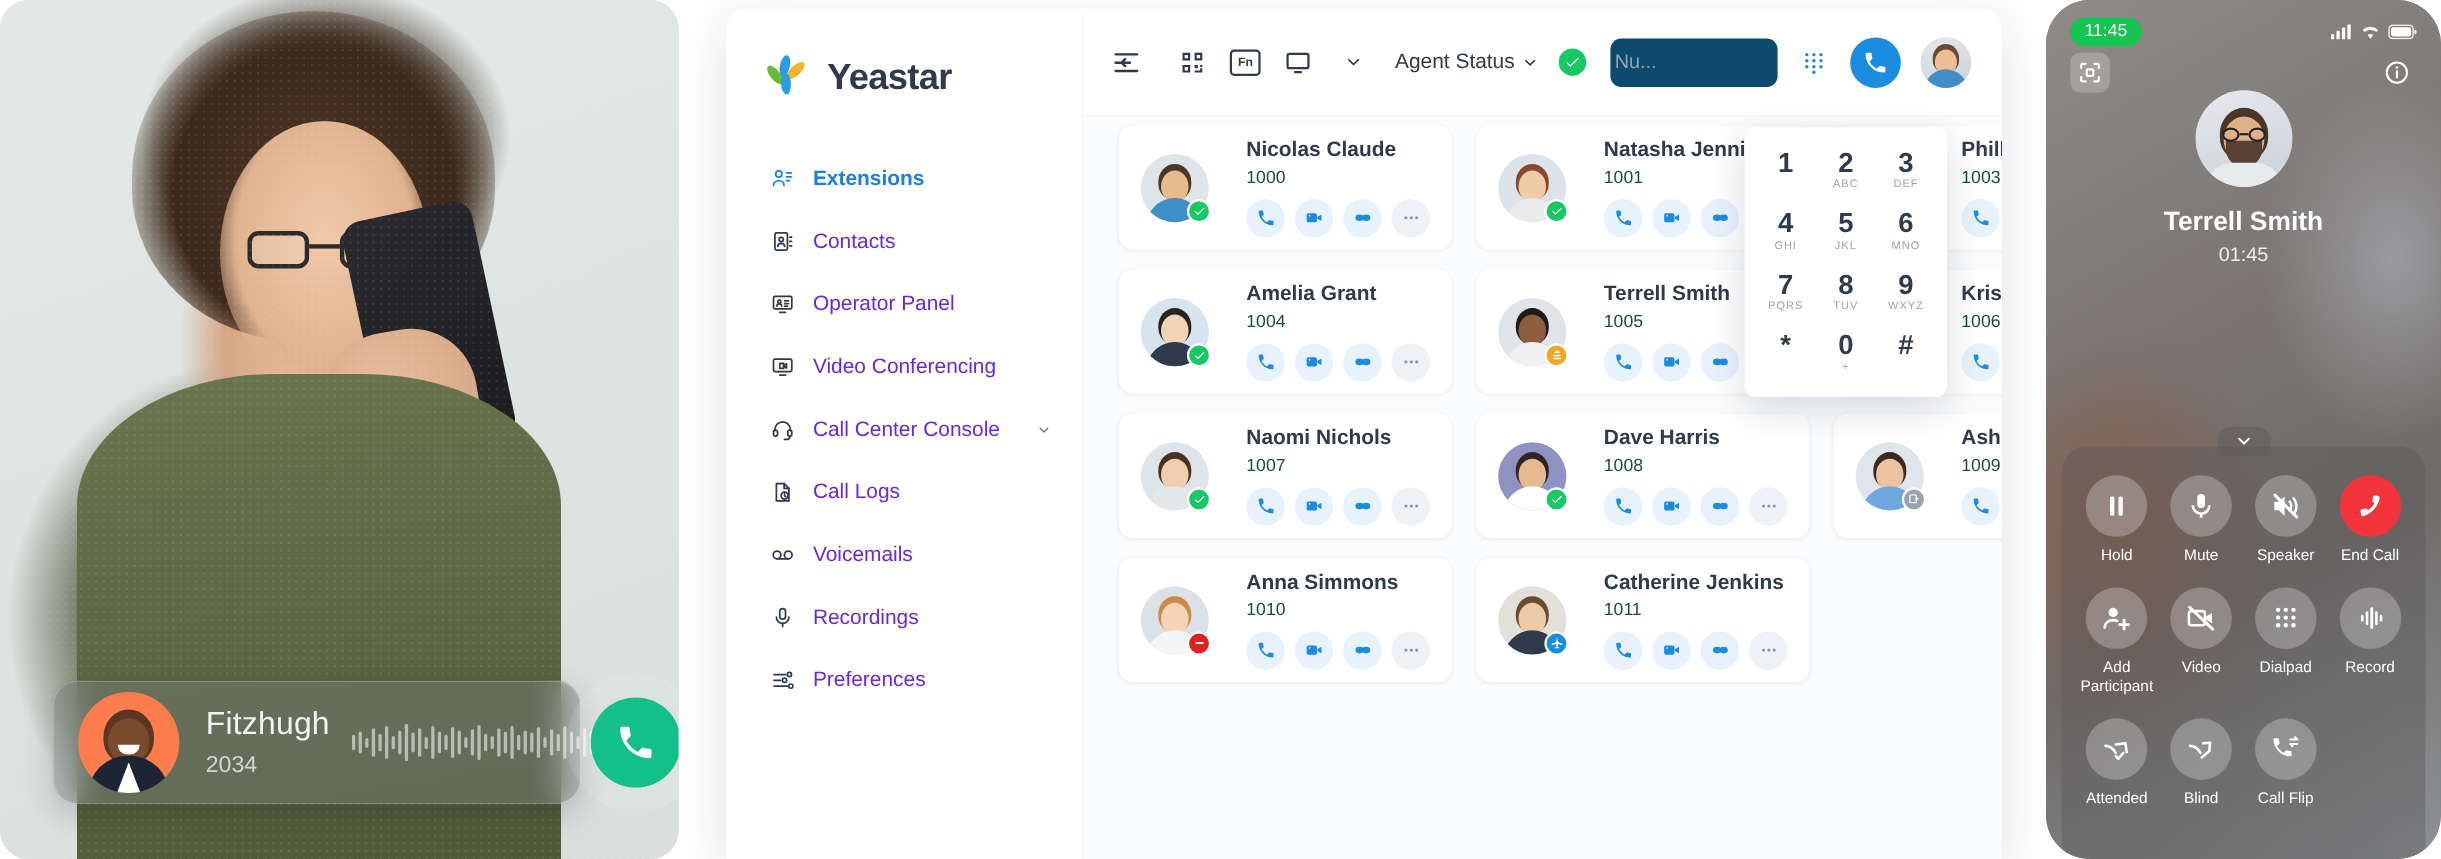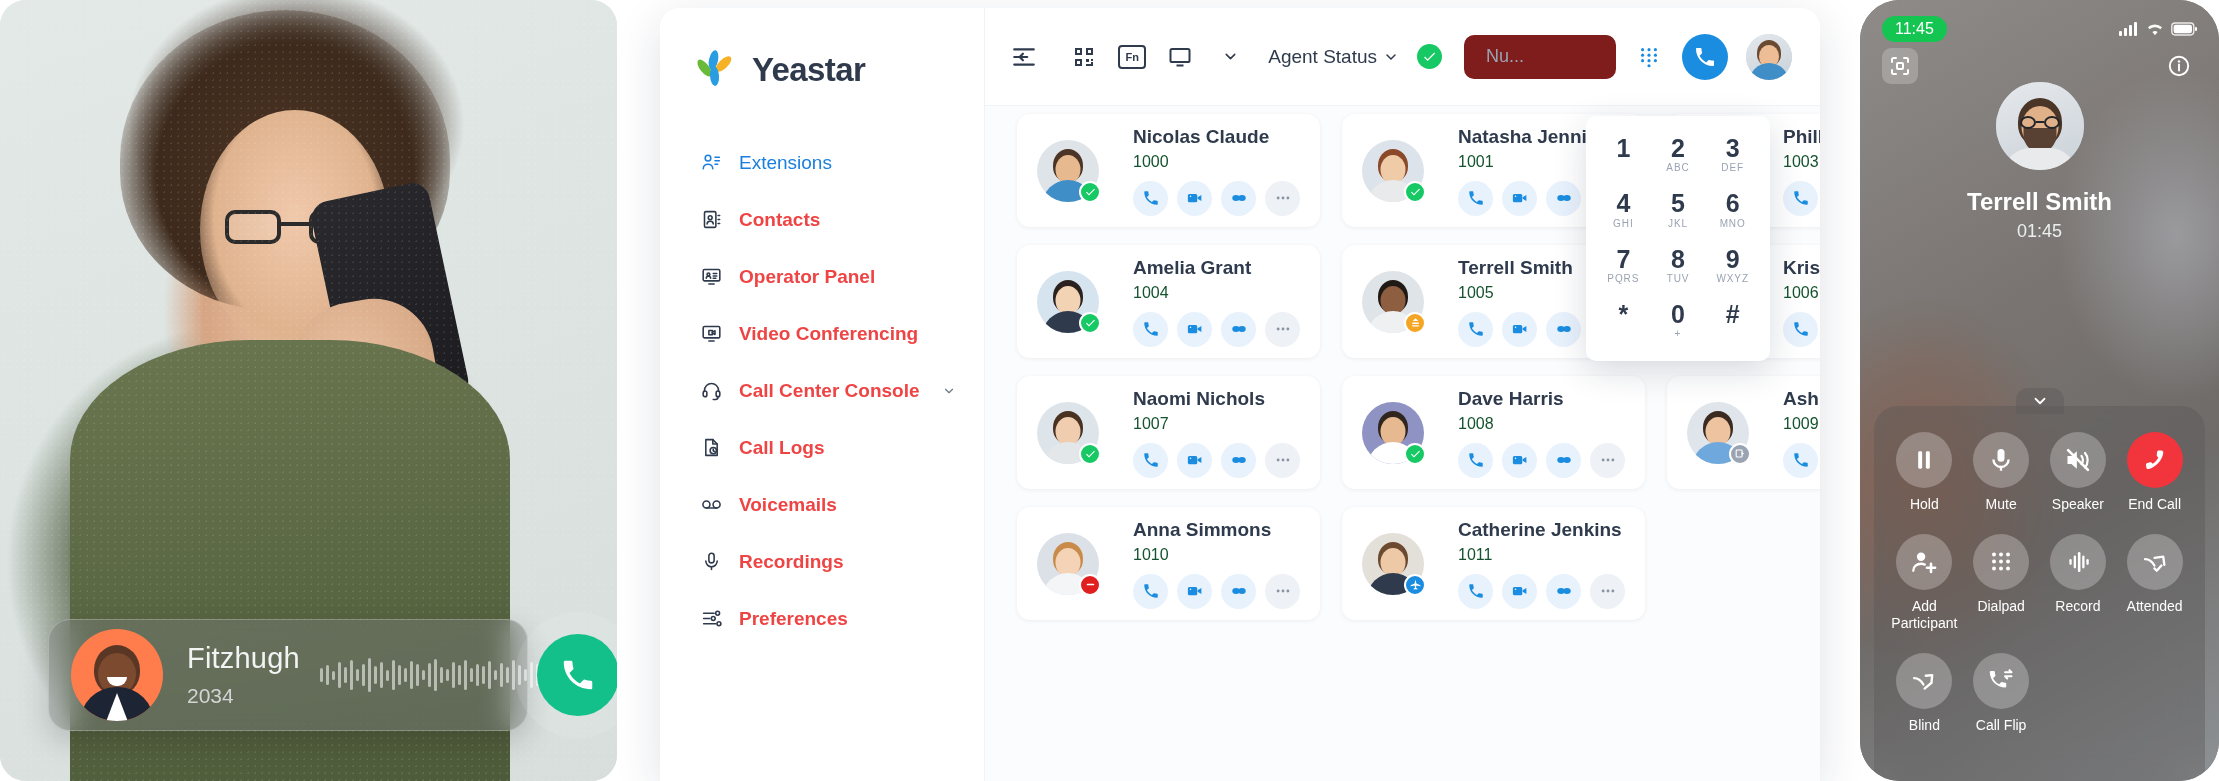--- a/index.html
+++ b/index.html
@@ -132,22 +132,22 @@
   .petal { width: 9px; height: 20px; border-radius: 50%; }
   .brand-text { font-size: 33px; font-weight: 700; color: #2f3b4d; letter-spacing: -0.6px; }
 
   .nav { margin-top: 44px; }
   .nav-item {
     display: flex; align-items: center; gap: 17px;
     padding: 0 28px 0 40px; height: 57px; cursor: pointer; position: relative;
   }
   .nav-icon { width: 22px; height: 22px; flex: 0 0 22px; display:flex; align-items:center; justify-content:center; }
   .nav-icon svg { width: 21px; height: 21px; }
-  .nav-label { font-size: 19px; color: #ef4444; font-weight: 700; white-space: nowrap; }
-  .nav-item.active .nav-label { color: #1b7fe0; font-weight: 400; }
+  .nav-label { font-size: 19px; color: #6d28d9; font-weight: 400; white-space: nowrap; }
+  .nav-item.active .nav-label { color: #1b7fe0; font-weight: 700; }
   .nav-item.active .nav-icon svg { stroke: #1b7fe0; fill: none; }
   .nav-chevron { margin-left: auto; width: 14px; height: 14px; }
   .nav-chevron svg { width:14px; height:14px; stroke:#6b7687; fill:none; stroke-width:2; }
 
   .app-main { position: absolute; left: 325px; top: 0; right: 0; bottom: 0; background: #fbfcfd; }
 
   .topbar {
     height: 98px; background: #fff; display: flex; align-items: center;
     padding: 0 28px 0 22px; border-bottom: 1px solid #f1f3f6;
   }
@@ -165,22 +165,22 @@
   .agent-status {
     display: flex; align-items: center; gap: 6px; font-size: 19px; color: #2f3b4d;
     cursor: pointer; margin-left: 4px;
   }
   .status-dot-ok {
     width: 25px; height: 25px; border-radius: 50%; background: #17c964;
     display:flex; align-items:center; justify-content:center;
   }
   .status-dot-ok svg { width: 15px; height: 15px; fill:#fff; }
   .search-box {
-    width: 152px; height: 44px; background: #7f1d1d; border-radius: 10px;
-    display: flex; align-items: center; padding: 0 22px; margin-left: 4px;
+    width: 152px; height: 44px; background: #0c4a6e; border-radius: 10px;
+    display: flex; align-items: center; padding: 0 4px; margin-left: 4px;
   }
   .search-box input {
     border: none; background: transparent; outline: none; width: 100%;
     font-size: 18px; color: #8a93a3; font-family: inherit;
   }
   .search-box input::placeholder { color: #9aa3b2; }
   .dialpad-toggle { width: 30px; height: 30px; cursor:pointer; display:flex; align-items:center; justify-content:center;}
   .dialpad-toggle svg { width: 22px; height: 22px; fill: #1b8de0; }
   .call-round-btn {
     width: 46px; height: 46px; border-radius: 50%; background: #1b8de0;
@@ -1215,20 +1215,30 @@
                 <circle cx="9.5" cy="7.5" r="3.6"></circle>
                 <path d="M2.8 19.5c0-3.6 3-6 6.7-6 1.2 0 2.3.3 3.2.7" fill="none" stroke="#fff" stroke-width="2" stroke-linecap="round"></path>
                 <path d="M18 13.5v7M14.5 17h7" fill="none" stroke="#fff" stroke-width="2.2" stroke-linecap="round"></path>
               </svg>
             </div>
             <div class="ctrl-label">Add<br>Participant</div>
           </div>
           <div class="ctrl">
             <div class="ctrl-circle">
               <svg viewBox="0 0 24 24" fill="#fff">
+                <rect x="2.5" y="6.5" width="12.5" height="11" rx="2" fill="none" stroke="#fff" stroke-width="2"></rect>
+                <path d="M15.5 11l5-3v8l-5-3z"></path>
+                <path d="M3 3.5l18 17" stroke="#fff" stroke-width="2.3" stroke-linecap="round"></path>
+              </svg>
+            </div>
+            <div class="ctrl-label">Video</div>
+          </div>
+          <div class="ctrl">
+            <div class="ctrl-circle">
+              <svg viewBox="0 0 24 24" fill="#fff">
                 <circle cx="6" cy="5.5" r="1.7"></circle>
                 <circle cx="12" cy="5.5" r="1.7"></circle>
                 <circle cx="18" cy="5.5" r="1.7"></circle>
                 <circle cx="6" cy="11.5" r="1.7"></circle>
                 <circle cx="12" cy="11.5" r="1.7"></circle>
                 <circle cx="18" cy="11.5" r="1.7"></circle>
                 <circle cx="6" cy="17.5" r="1.7"></circle>
                 <circle cx="12" cy="17.5" r="1.7"></circle>
                 <circle cx="18" cy="17.5" r="1.7"></circle>
               </svg>

